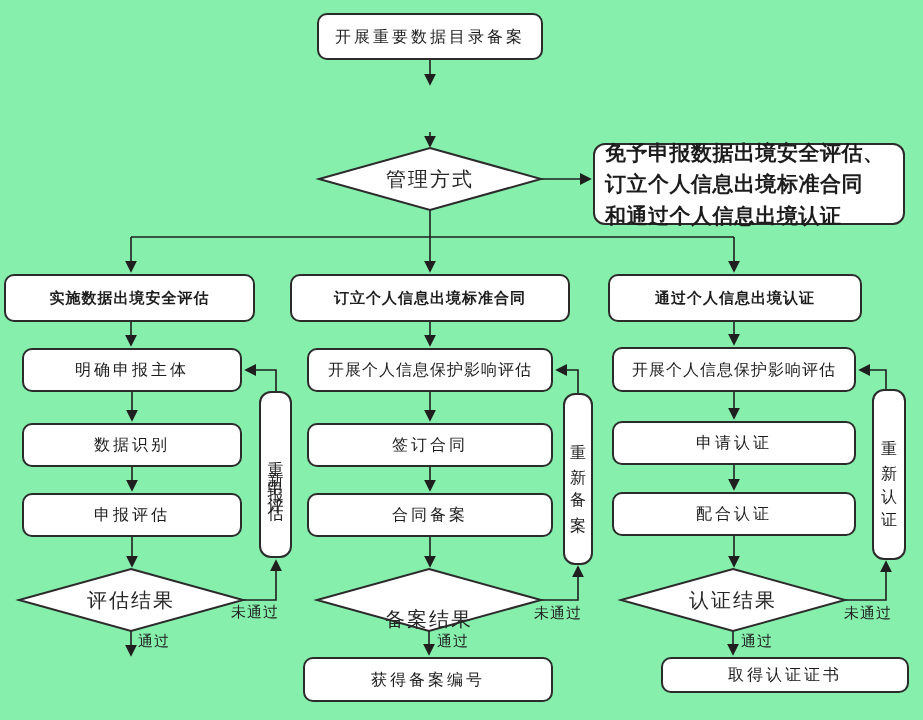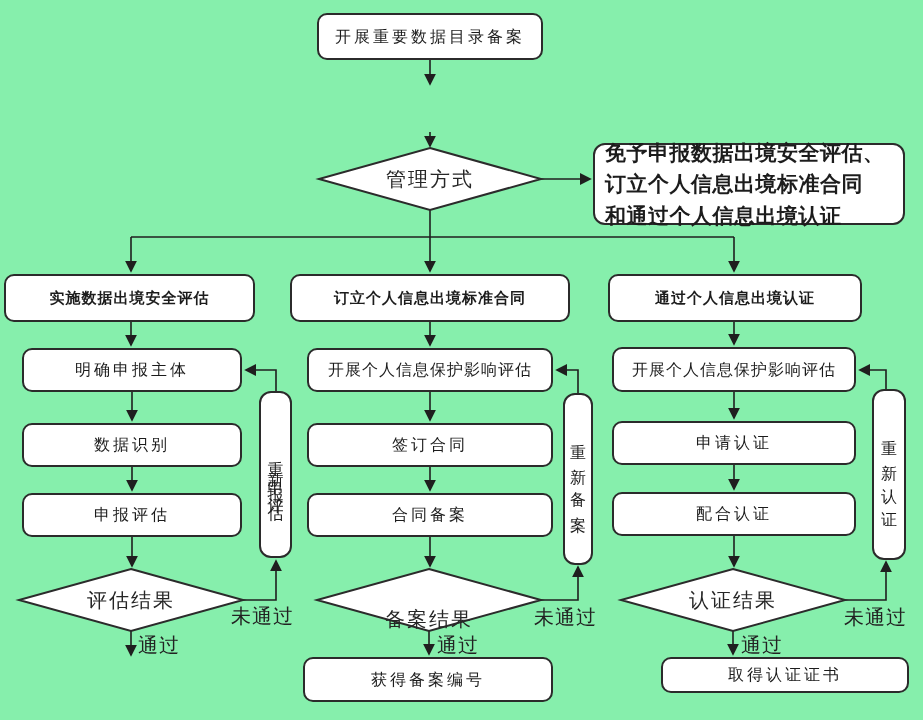--- a/index.html
+++ b/index.html
@@ -20,21 +20,21 @@
     flex-direction:column; align-items:flex-start; justify-content:center;
     text-align:left; padding:6px 10px; line-height:1.5; letter-spacing:0.5px;
     border-radius:12px; font-weight:bold; font-size:21px;
   }
   .retrybox { border-radius:12px; }
   .vtext { writing-mode:vertical-rl; text-orientation:upright; font-size:16px; color:#1c1c1c; }
   .dlabel {
     position:absolute; display:flex; align-items:center; justify-content:center;
     font-size:20px; letter-spacing:2px; color:#262626;
   }
-  .elabel { position:absolute; font-size:20px; letter-spacing:1px; color:#222222;text-align:center; }
+  .elabel { position:absolute; font-size:15px; letter-spacing:1px; color:#222222;text-align:center; }
 </style>
 </head>
 <body>
 
 <div class="stage">
 
   <svg class="wires" width="923" height="720" viewBox="0 0 923 720">
     <defs>
       <marker id="ah" viewBox="0 0 10 10" refX="8.5" refY="5" markerWidth="7.5" markerHeight="7.5" orient="auto-start-reverse">
         <path d="M0,0 L10,5 L0,10 z" fill="#1f1f1f"></path>

